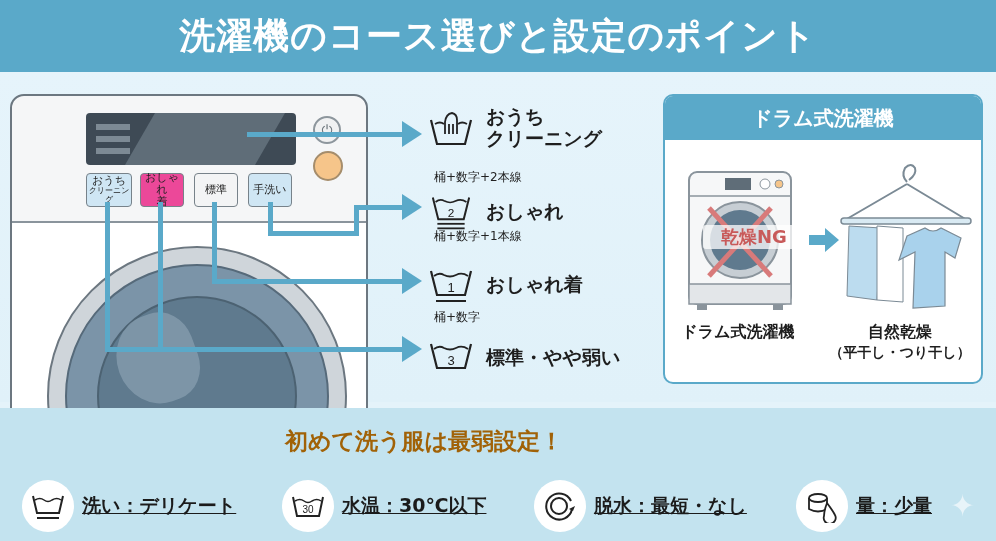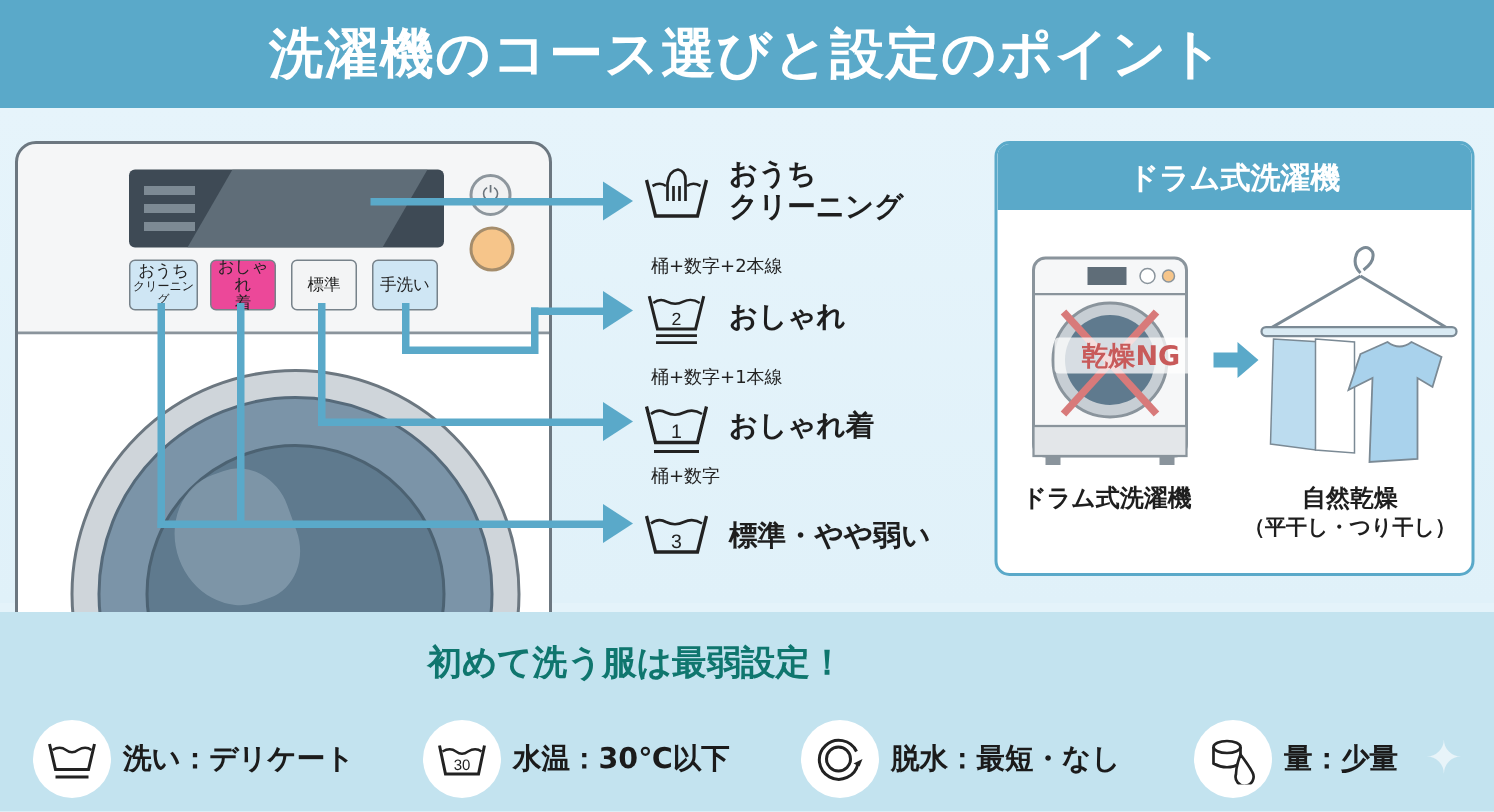--- a/index.html
+++ b/index.html
@@ -30,24 +30,24 @@
   .sym-label { font-size: 19px; font-weight: bold; margin-left: 12px; line-height: 1.15; }
   .tub { width: 46px; height: 40px; position: relative; }
   
   .drum-box { position: absolute; left: 663px; top: 22px; width: 320px; height: 290px; background: #ffffff; border: 2px solid #5aa9c9; border-radius: 10px; overflow: hidden; }
   .drum-box .title { height: 44px; background: #5aa9c9; color: #fff; font-size: 20px; font-weight: bold; display: flex; align-items: center; justify-content: center; }
   .cap-left { position: absolute; left: 8px; top: 226px; width: 130px; text-align: center; font-size: 16px; font-weight: bold; }
   .cap-right { position: absolute; left: 160px; top: 226px; width: 150px; text-align: center; font-size: 16px; font-weight: bold; line-height: 1.3; }
   .cap-right span { display: block; font-size: 14px; font-weight: bold; }
   
   .bottom { position: absolute; left: 0; top: 408px; width: 996px; height: 133px; background: #c3e3ef; }
-  .bottom h2 { position: absolute; left: 0; top: 18px; width: 848px; text-align: center; font-size: 23px; font-weight: bold; color: #0f766e; }
+  .bottom h2 { position: absolute; left: 0; top: 18px; width: 848px; text-align: center; font-size: 23px; font-weight: bold; color: #a16207; }
   .tip { position: absolute; top: 72px; display: flex; align-items: center; }
   .tip .circle { width: 52px; height: 52px; border-radius: 50%; background: #ffffff; display: flex; align-items: center; justify-content: center; }
-  .tip .txt { font-size: 19px; font-weight: bold; margin-left: 8px; color: #1b1b1b; }
+  .tip .txt { font-size: 19px; font-weight: bold; margin-left: 8px; color: #1b1b1b; text-decoration: underline; }
   .sparkle { position: absolute; left: 950px; top: 80px; font-size: 30px; color: #e8f4f9; }
 </style>
 </head>
 <body>
 
 <div class="header">
   <h1>洗濯機のコース選びと設定のポイント</h1>
 </div>
 
 <div class="main">
@@ -120,21 +120,21 @@
     <svg class="tub" viewBox="0 0 46 44">
       <path d="M3 6 L9 30 L37 30 L43 6" fill="none" stroke="#222" stroke-width="2.2"></path>
       <path d="M6 11 Q11 7 16 10 Q22 13 28 10 Q34 7 40 11" fill="none" stroke="#222" stroke-width="1.8"></path>
       <text x="23" y="27" font-size="13" text-anchor="middle" fill="#222" font-family="Liberation Sans, sans-serif">2</text>
       <line x1="8" y1="35" x2="38" y2="35" stroke="#222" stroke-width="2"></line>
       <line x1="8" y1="40" x2="38" y2="40" stroke="#222" stroke-width="2"></line>
     </svg>
     <div class="sym-label">おしゃれ</div>
   </div>
 
-  <div class="sym-cap" style="top:171px">桶+数字+1本線</div>
+  <div class="sym-cap" style="top:156px">桶+数字+1本線</div>
   <div class="sym-row" style="top:193px">
     <svg class="tub" viewBox="0 0 46 40">
       <path d="M3 6 L9 30 L37 30 L43 6" fill="none" stroke="#222" stroke-width="2.2"></path>
       <path d="M6 11 Q11 7 16 10 Q22 13 28 10 Q34 7 40 11" fill="none" stroke="#222" stroke-width="1.8"></path>
       <text x="23" y="27" font-size="13" text-anchor="middle" fill="#222" font-family="Liberation Sans, sans-serif">1</text>
       <line x1="8" y1="36" x2="38" y2="36" stroke="#222" stroke-width="2"></line>
     </svg>
     <div class="sym-label">おしゃれ着</div>
   </div>
 

